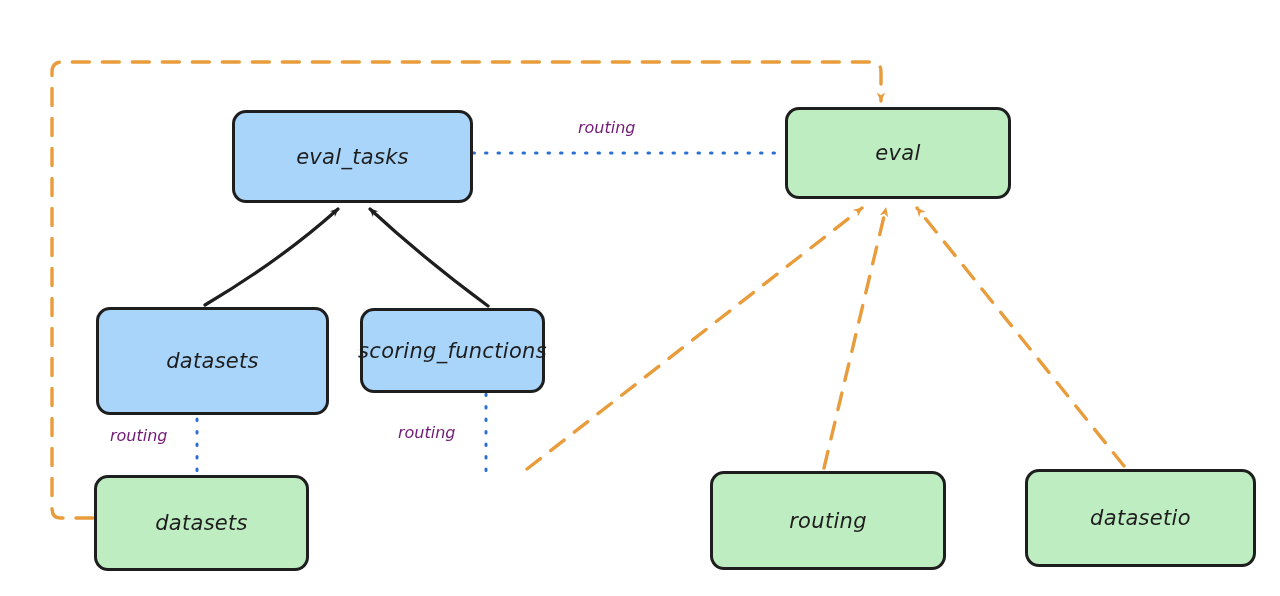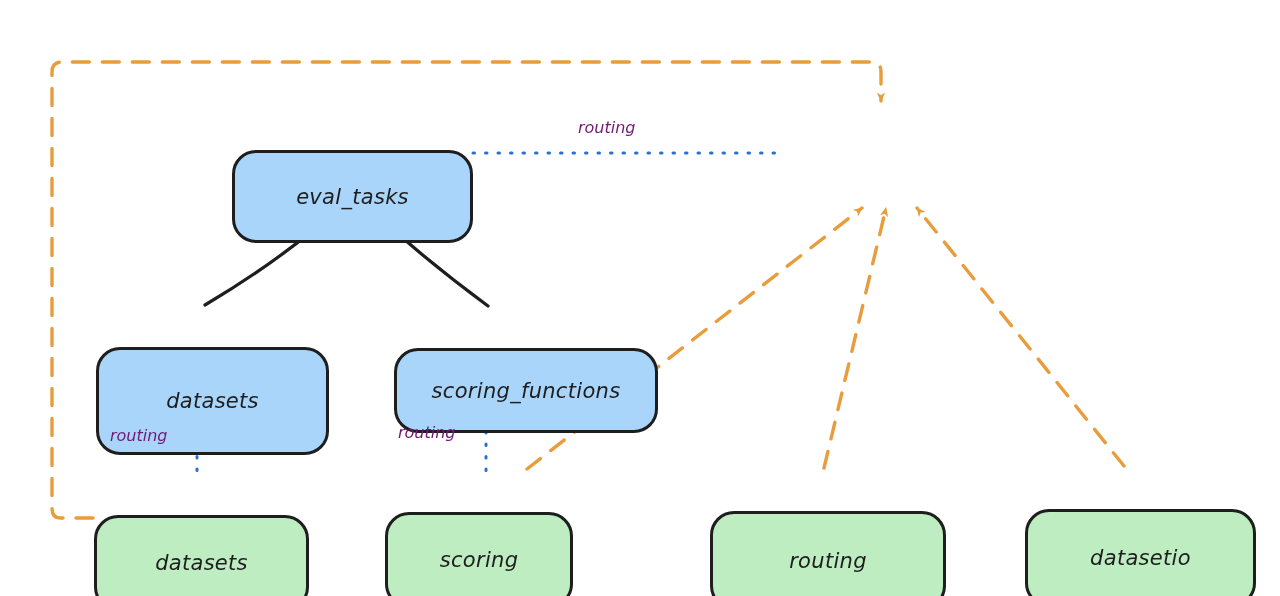--- a/index.html
+++ b/index.html
@@ -21,26 +21,25 @@
     position: absolute;
     left: 0;
     top: 0;
     width: 1280px;
     height: 596px;
   }
   .node {
     position: absolute;
     box-sizing: border-box;
     border: 3px solid #1e1e1e;
-    border-radius: 24px;
+    border-radius: 14px;
     display: flex;
     align-items: center;
     justify-content: center;
     z-index: 5;
-    margin-top: 40px;
   }
   .node.blue { background: #a9d5fb; }
   .node.green { background: #bfedc2; }
   .node-label {
     font-family: "DejaVu Sans", sans-serif;
     font-size: 21px;
     color: #1e1e1e;
     letter-spacing: 0.3px;
     white-space: nowrap;
     font-style: italic;
@@ -87,36 +86,36 @@
 
     <path d="M824,468 L886,208" stroke="#e89c3c" stroke-width="3.4" fill="none" stroke-linecap="round" stroke-dasharray="17 13" marker-end="url(#arrow-orange)"></path>
 
     <path d="M1124,466 L917,208" stroke="#e89c3c" stroke-width="3.4" fill="none" stroke-linecap="round" stroke-dasharray="17 13" marker-end="url(#arrow-orange)"></path>
   </svg>
 
   <div class="node blue" style="left:232px; top:110px; width:241px; height:93px;">
     <span class="node-label">eval_tasks</span>
   </div>
 
+  <div class="node green" style="left:785px; top:107px; width:226px; height:92px;">
+    <span class="node-label">eval</span>
+  </div>
 
   <div class="node blue" style="left:96px; top:307px; width:233px; height:108px;">
     <span class="node-label">datasets</span>
   </div>
 
-  <div class="node blue" style="left:394px; top:308px; width:264px; height:85px;">
+  <div class="node blue" style="left:360px; top:308px; width:185px; height:85px;">
     <span class="node-label">scoring_functions</span>
   </div>
 
   <div class="node green" style="left:94px; top:475px; width:215px; height:96px;">
     <span class="node-label">datasets</span>
   </div>
 
-  <div class="node green" style="left:385px; top:472px; width:188px; height:96px;">
-    <span class="node-label">scoring</span>
-  </div>
 
   <div class="node green" style="left:710px; top:471px; width:236px; height:99px;">
     <span class="node-label">routing</span>
   </div>
 
   <div class="node green" style="left:1025px; top:469px; width:231px; height:98px;">
     <span class="node-label">datasetio</span>
   </div>
 
   <div class="edge-label" style="left:578px; top:118px;">routing</div>

